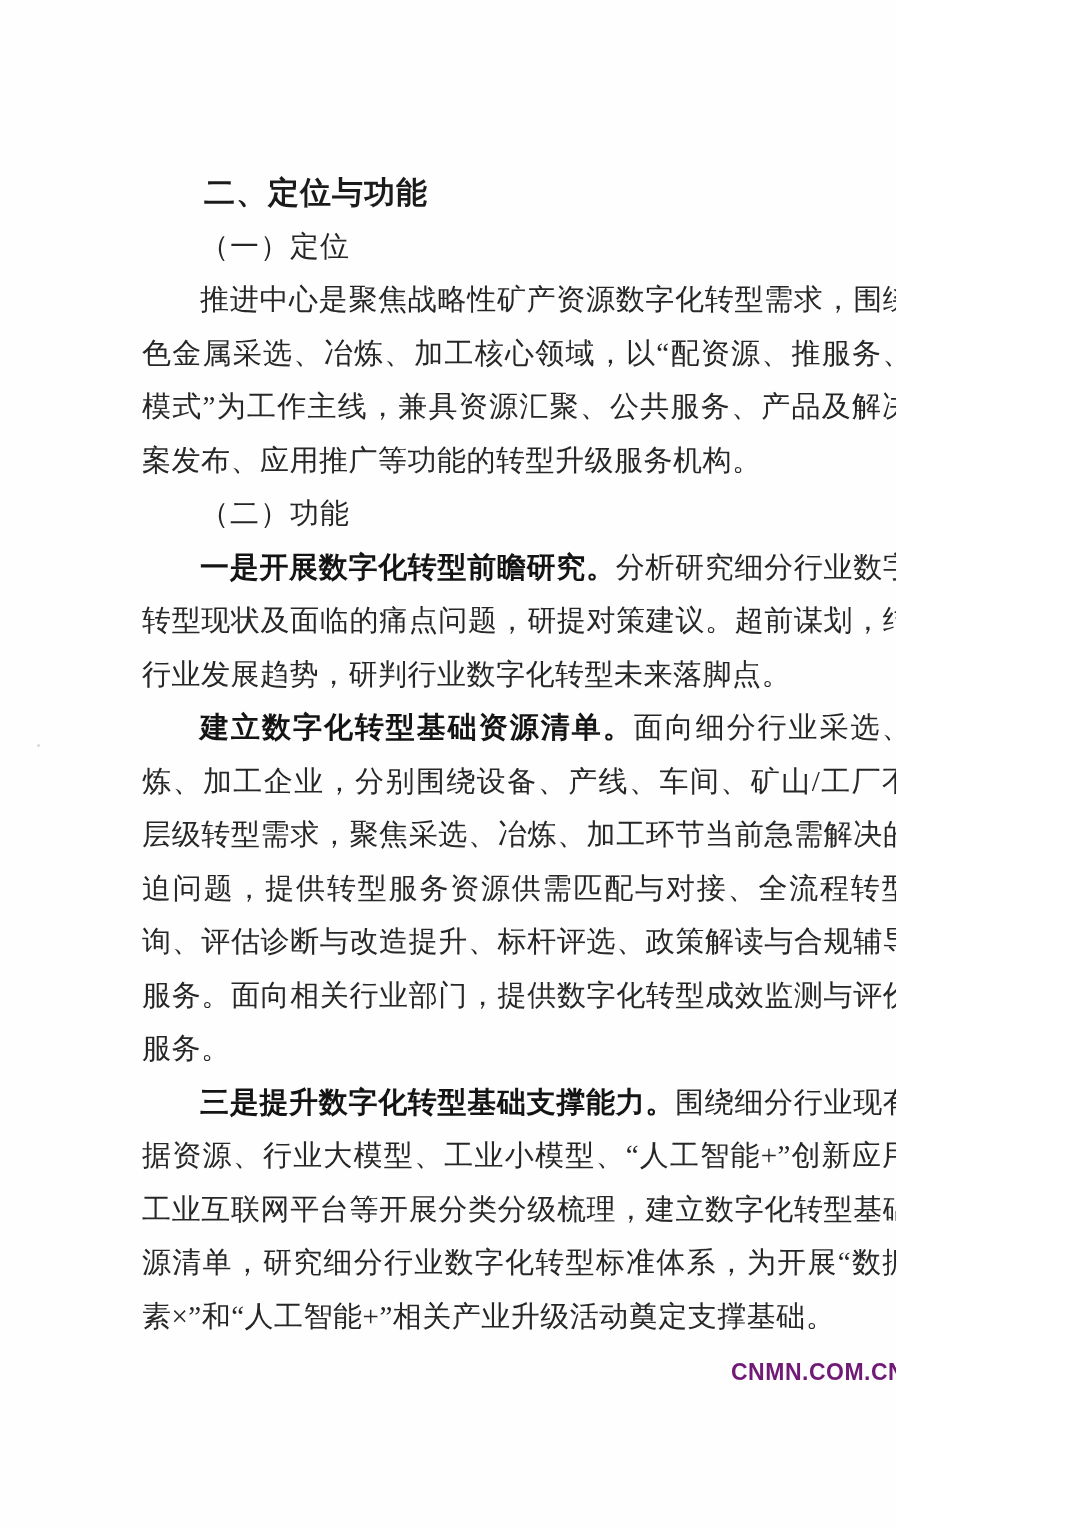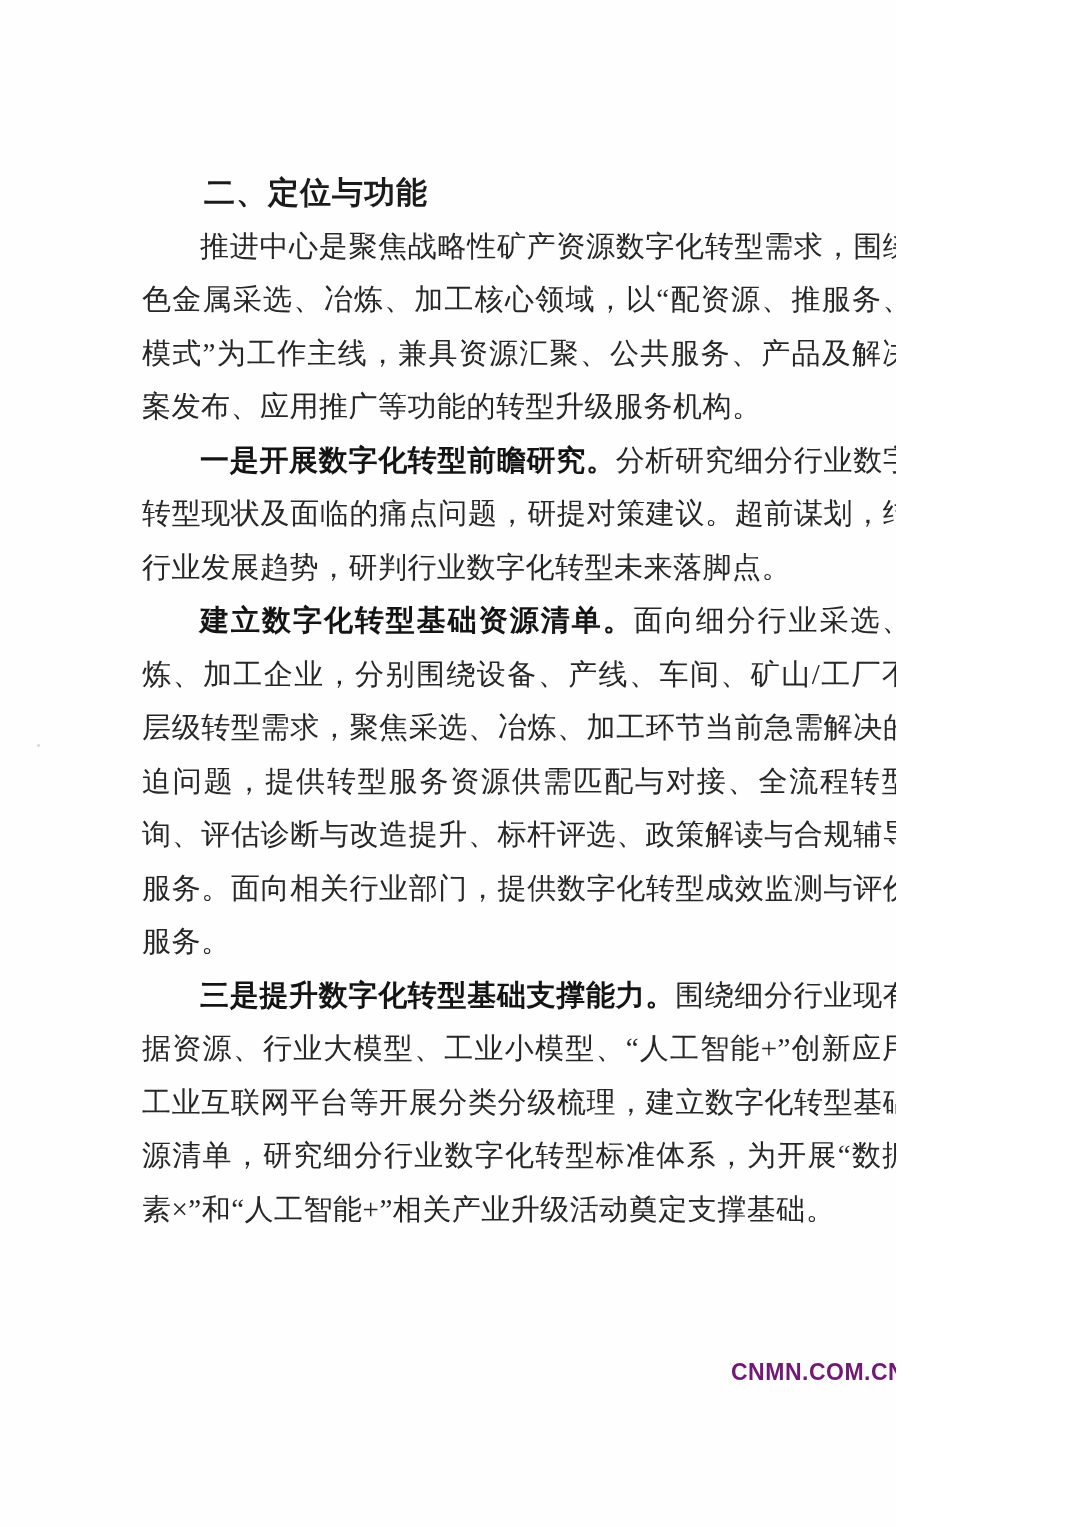--- a/index.html
+++ b/index.html
@@ -78,23 +78,25 @@
 </style>
 </head>
 <body>
 
 <div class="page">
 
   <div class="doc">
 
     <h2 class="sec-heading">二、定位与功能</h2>
 
+    <h3 class="sub-heading">（一）定位</h3>
 
     <p class="para"><span>推进中心是聚焦战略性矿产资源数字化转型需求，围绕有色金属采选、冶炼、加工核心领域，以“配资源、推服务、创模式”为工作主线，兼具资源汇聚、公共服务、产品及解决方案发布、应用推广等功能的转型升级服务机构。</span></p>
 
+    <h3 class="sub-heading">（二）功能</h3>
 
     <p class="para"><span class="lead">一是开展数字化转型前瞻研究。</span><span>分析研究细分行业数字化转型现状及面临的痛点问题，研提对策建议。超前谋划，结合行业发展趋势，研判行业数字化转型未来落脚点。</span></p>
 
     <p class="para"><span class="lead">建立数字化转型基础资源清单。</span><span>面向细分行业采选、冶炼、加工企业，分别围绕设备、产线、车间、矿山/工厂不同层级转型需求，聚焦采选、冶炼、加工环节当前急需解决的紧迫问题，提供转型服务资源供需匹配与对接、全流程转型咨询、评估诊断与改造提升、标杆评选、政策解读与合规辅导等服务。面向相关行业部门，提供数字化转型成效监测与评价等服务。</span></p>
 
     <p class="para"><span class="lead">三是提升数字化转型基础支撑能力。</span><span>围绕细分行业现有数据资源、行业大模型、工业小模型、“人工智能+”创新应用、工业互联网平台等开展分类分级梳理，建立数字化转型基础资源清单，研究细分行业数字化转型标准体系，为开展“数据要素×”和“人工智能+”相关产业升级活动奠定支撑基础。</span></p>
 
 
   </div>
 

